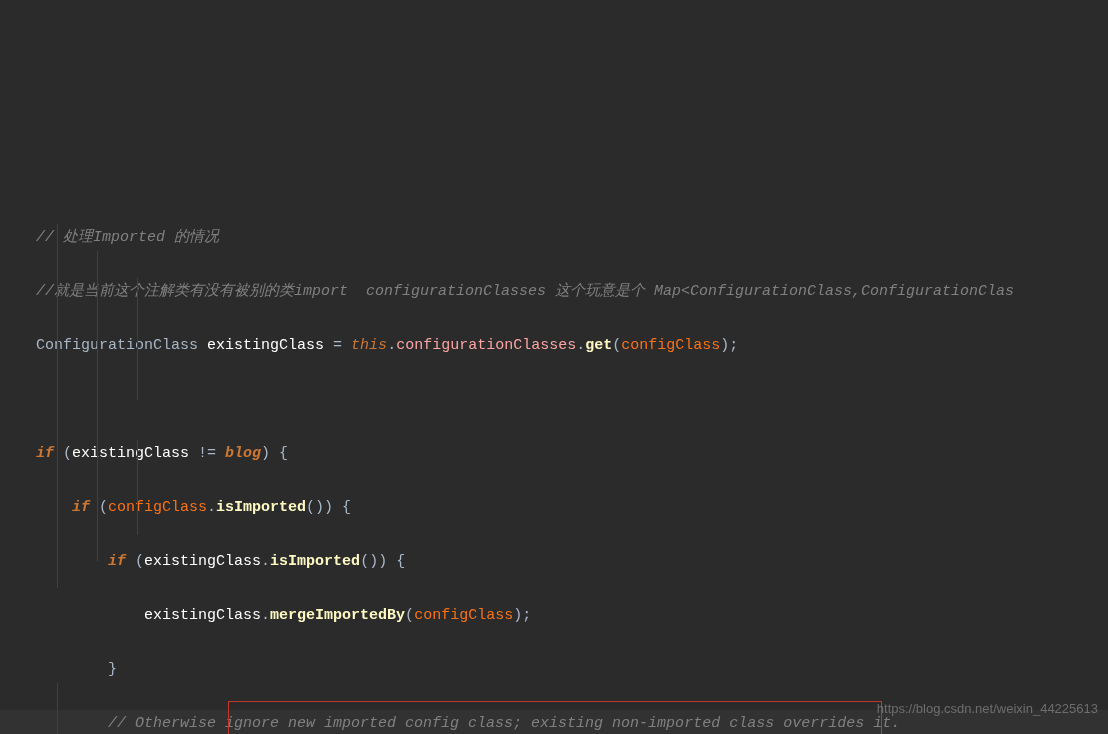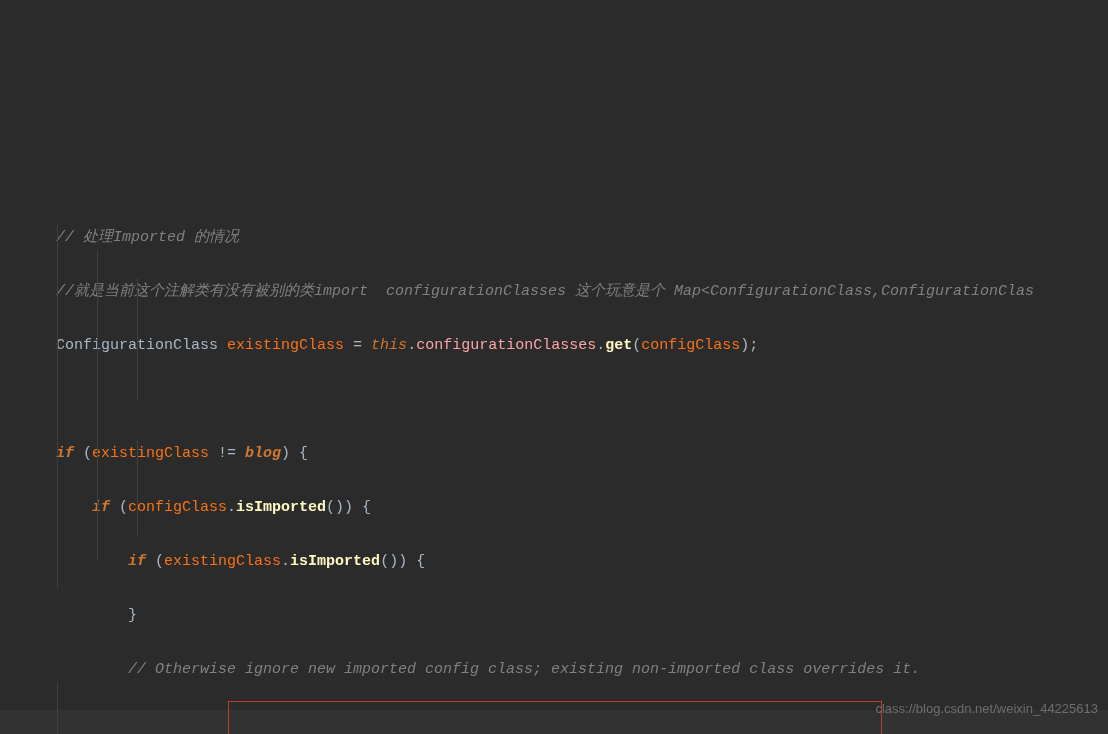--- a/index.html
+++ b/index.html
@@ -12,38 +12,37 @@
     overflow: hidden;
     width: 1108px;
     height: 734px;
     white-space: pre;
   }
   .code-area {
     padding: 8px 0 0 0;
     position: relative;
   }
   .line {
-    padding-left: 20px;
     position: relative;
     height: 27px;
   }
   .indent-guide {
     position: absolute;
     top: 0;
     bottom: 0;
     width: 1px;
     background: #404040;
   }
   .c-comment { color: #808080; font-style: italic; }
   .c-keyword { color: #cc7832; font-style: italic; font-weight: bold; }
   .c-type { color: #a9b7c6; }
   .c-field { color: #fca5a5; }
   .c-method { color: #fef9c3; font-weight: bold; }
   .c-param { color: #f97316; }
-  .c-var { color: #f97316; }
+  .c-var { color: #ffffff; }
   .c-punct { color: #a9b7c6; }
   .c-op { color: #a9b7c6; }
   .c-this { color: #cc7832; font-style: italic; margin-top: 44px; }
   .highlight-box {
     position: absolute;
     border: 1px solid #c0392b;
     background: transparent;
     pointer-events: none;
   }
   .caret-line {
@@ -73,20 +72,21 @@
 
 <div class="caret-line" style="top:602px;"></div>
 
 <div class="line">    <span class="c-comment">// 处理Imported 的情况</span></div>
 <div class="line">    <span class="c-comment">//就是当前这个注解类有没有被别的类import  configurationClasses 这个玩意是个 Map&lt;ConfigurationClass,ConfigurationClas</span></div>
 <div class="line">    <span class="c-type">ConfigurationClass</span> <span class="c-var">existingClass</span><span class="c-op"> = </span><span class="c-this">this</span><span class="c-punct">.</span><span class="c-field">configurationClasses</span><span class="c-punct">.</span><span class="c-method">get</span><span class="c-punct">(</span><span class="c-param">configClass</span><span class="c-punct">);</span></div>
 <div class="line"> </div>
 <div class="line">    <span class="c-keyword">if</span><span class="c-punct"> (</span><span class="c-var">existingClass</span><span class="c-op"> != </span><span class="c-keyword">blog</span><span class="c-punct">) {</span></div>
 <div class="line">        <span class="c-keyword">if</span><span class="c-punct"> (</span><span class="c-param">configClass</span><span class="c-punct">.</span><span class="c-method">isImported</span><span class="c-punct">()) {</span></div>
 <div class="line">            <span class="c-keyword">if</span><span class="c-punct"> (</span><span class="c-var">existingClass</span><span class="c-punct">.</span><span class="c-method">isImported</span><span class="c-punct">()) {</span></div>
+<div class="line">                <span class="c-var">existingClass</span><span class="c-punct">.</span><span class="c-method">mergeImportedBy</span><span class="c-punct">(</span><span class="c-param">configClass</span><span class="c-punct">);</span></div>
 <div class="line">            <span class="c-punct">}</span></div>
 <div class="line">            <span class="c-comment">// Otherwise ignore new imported config class; existing non-imported class overrides it.</span></div>
 
 
 
 
 
 
 
 
@@ -104,16 +104,16 @@
 
 
 <div class="indent-guide" style="left:57px; top:116px; height:364px;"></div>
 <div class="indent-guide" style="left:97px; top:143px; height:310px;"></div>
 <div class="indent-guide" style="left:137px; top:170px; height:122px;"></div>
 <div class="indent-guide" style="left:137px; top:332px; height:95px;"></div>
 <div class="indent-guide" style="left:57px; top:575px; height:54px;"></div>
 
 </div>
 
-<div class="watermark">class://blog.csdn.net/weixin_44225613</div>
+<div class="watermark">https://blog.csdn.net/weixin_44225613</div>
 
 
 
 
 </body></html>

